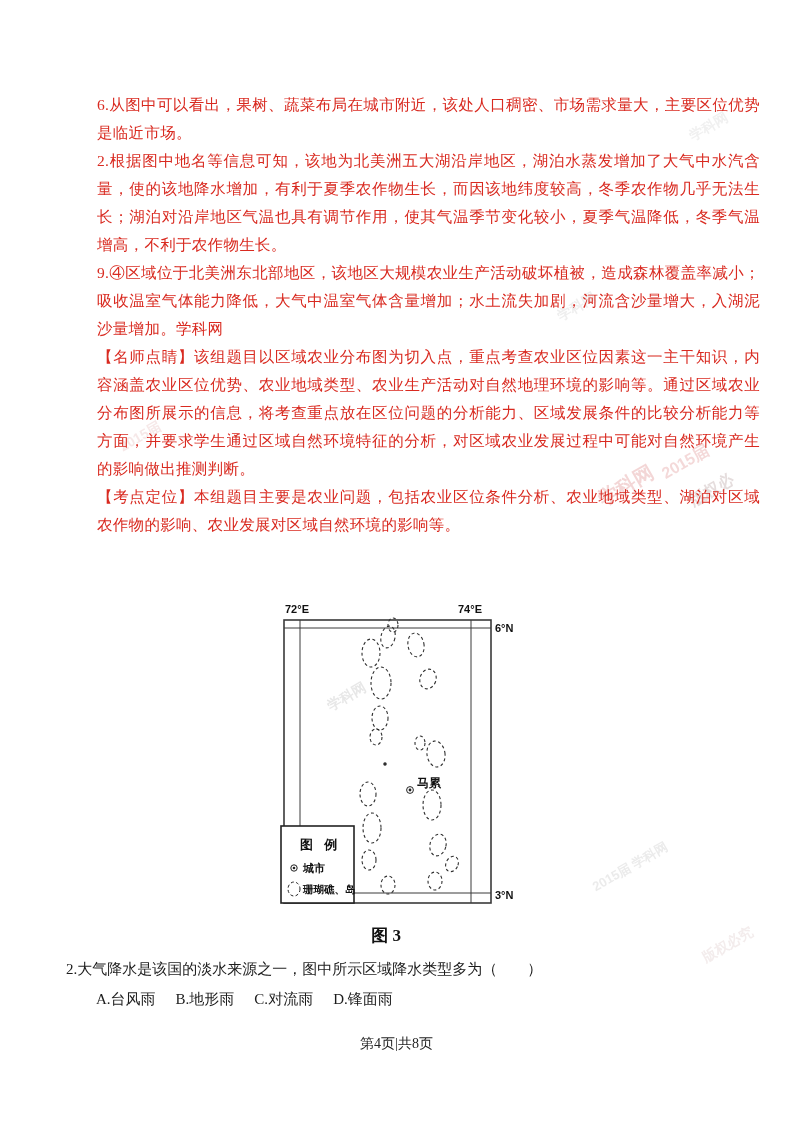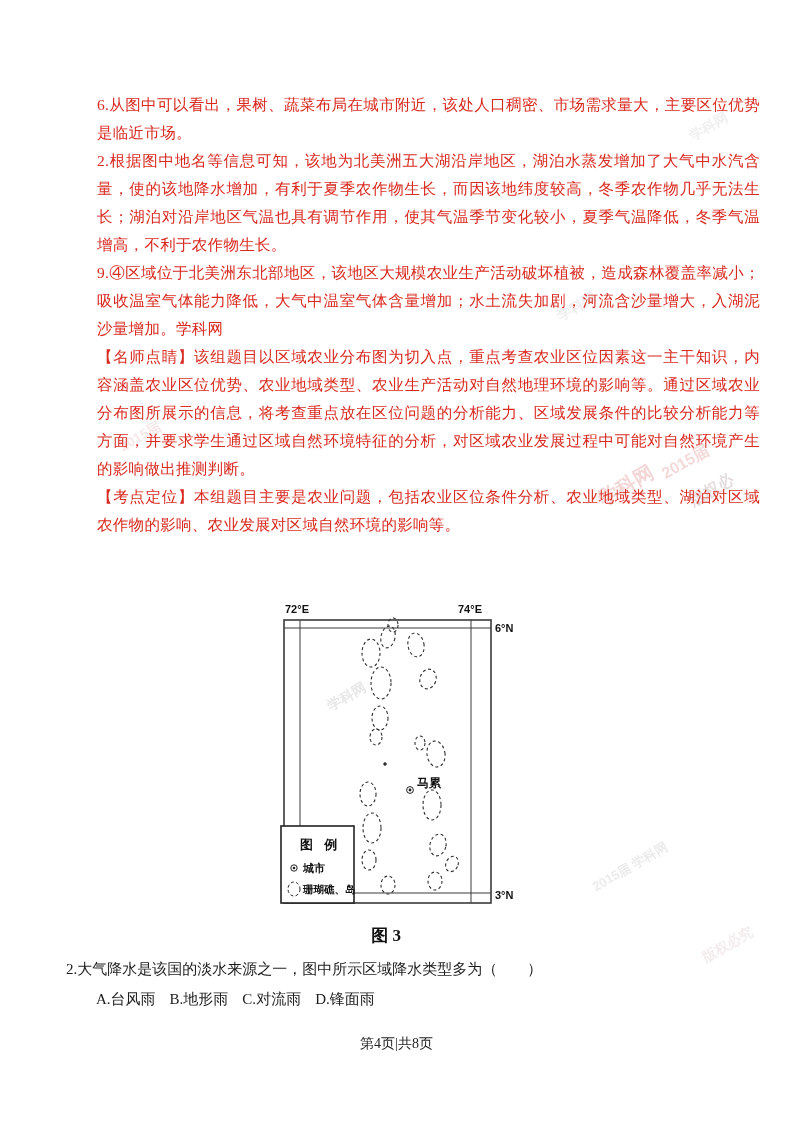--- a/index.html
+++ b/index.html
@@ -43,21 +43,21 @@
     position:absolute;left:0;top:924px;width:772px;
     text-align:center;
     font-size:17px;font-weight:bold;color:#111;
   }
   .question{
     position:absolute;left:66px;top:956px;width:663px;
     font-size:15px;line-height:26px;color:#1c1c1c;
   }
   .options{
     position:absolute;left:96px;top:990px;width:600px;
-    display:flex;gap:14px;
+    display:flex;gap:20px;
     font-size:15px;color:#1c1c1c;
   }
   .options .opt{white-space:nowrap;}
   .footer{
     position:absolute;left:0;top:1035px;width:793px;
     text-align:center;
     font-size:14px;color:#222;
   }
 </style>
 </head>

